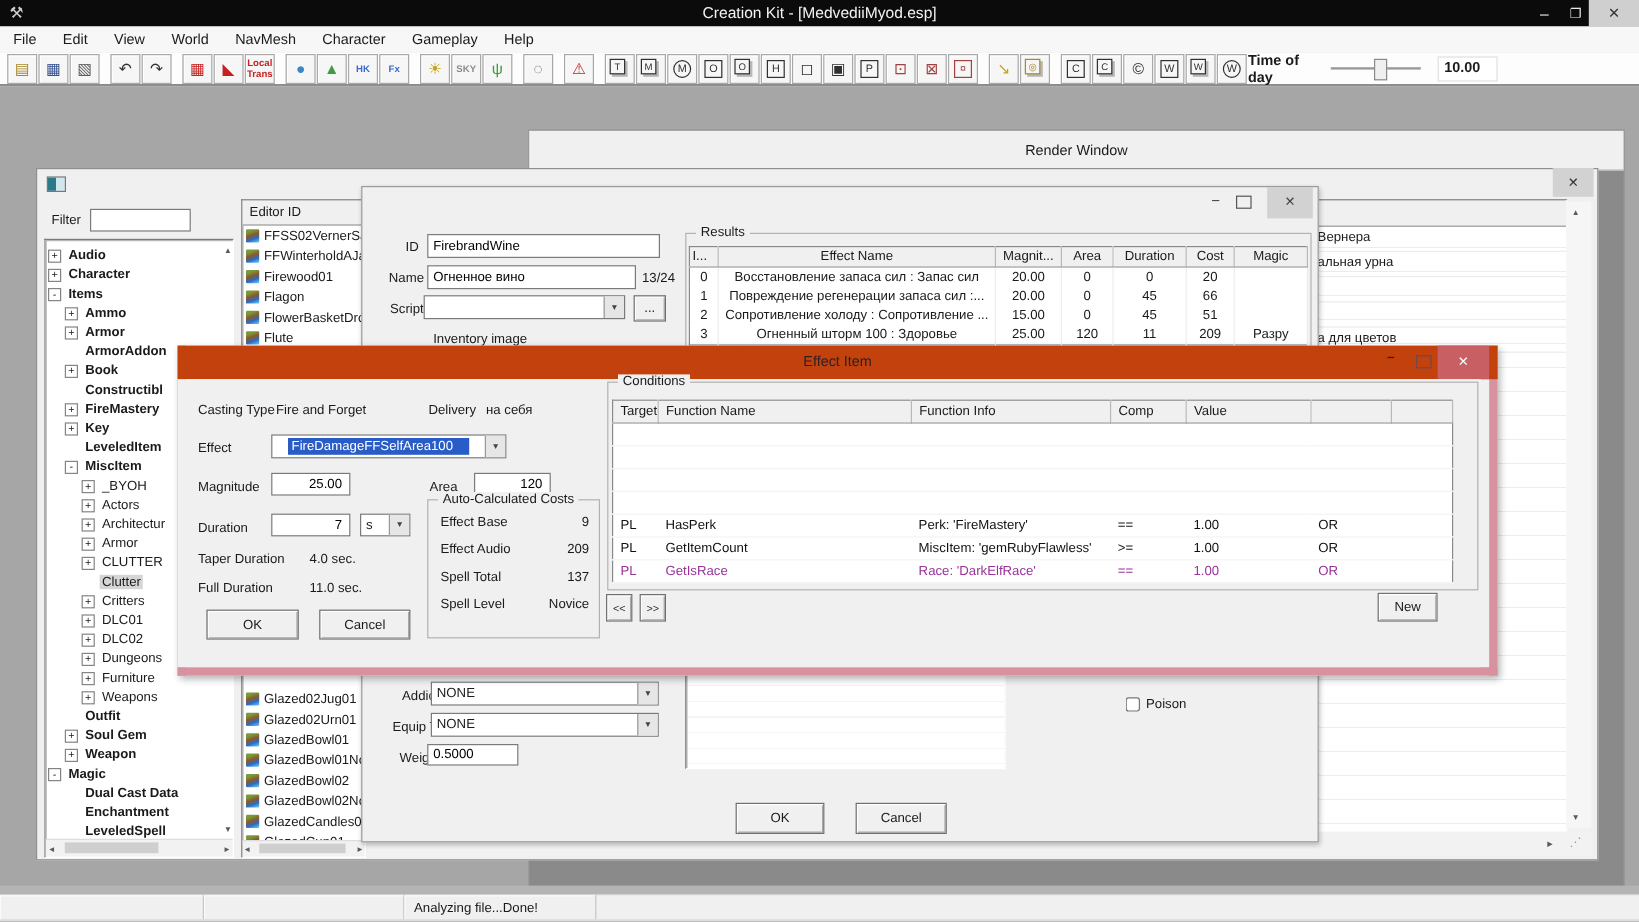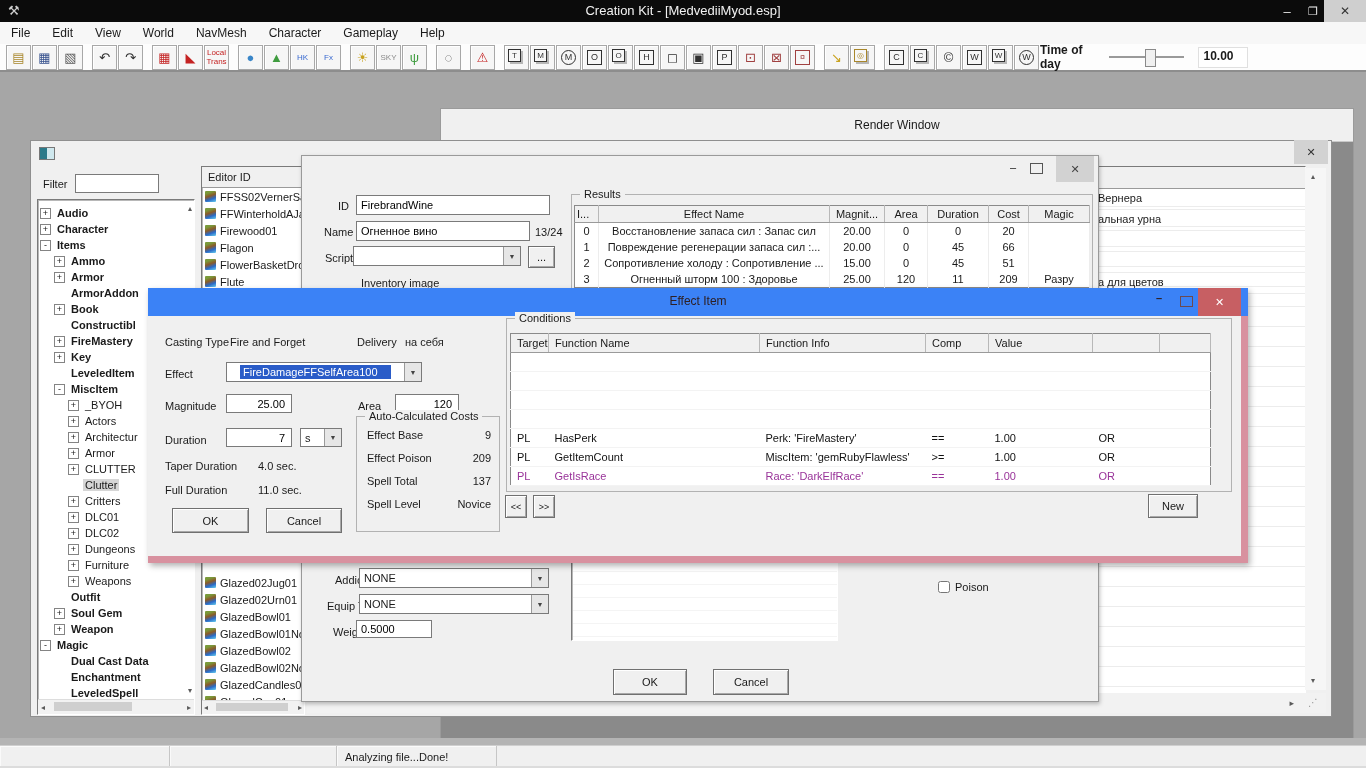--- a/index.html
+++ b/index.html
@@ -25,21 +25,21 @@
   .cap-btn{position:absolute;top:0;height:22px;display:flex;align-items:center;justify-content:center;color:#e8e8e8;}
   #menubar{left:0;top:22px;width:1366px;height:22px;background:#f7f7f7;border-bottom:1px solid #e0e0e0;
     display:flex;align-items:center;font-size:12px;}
   .menu-item{padding:0 11px;height:22px;display:flex;align-items:center;}
   #toolbar{left:0;top:44px;width:1366px;height:28px;background:#fdfdfd;border-bottom:2px solid #8d8d8d;
     display:flex;align-items:center;padding-left:6px;box-sizing:border-box;}
   .tb-btn{width:23px;height:23px;margin-right:1px;display:flex;align-items:center;justify-content:center;
     background:#f6f6f6;border:1px solid #a8a8a8;box-shadow:inset 1px 1px 0 #fff;flex:0 0 auto;}
   .tb-g{text-align:center;}
   .sh-plain .tb-g{font-size:13px;line-height:13px;}
-  .sh-text .tb-g{font-size:8px;font-weight:normal;line-height:9px;}
+  .sh-text .tb-g{font-size:8px;font-weight:bold;line-height:9px;}
   .sh-box .tb-g{border:1px solid currentColor;width:13px;height:13px;line-height:13px;font-size:9px;}
   .sh-cube .tb-g{border:1px solid currentColor;width:11px;height:11px;line-height:11px;font-size:8px;
     box-shadow:2px 2px 0 rgba(90,90,90,.4);margin:-2px 2px 2px -2px;}
   .sh-circle .tb-g{border:1px solid currentColor;border-radius:50%;width:13px;height:13px;line-height:12px;font-size:9px;}
   .sh-spacer{border:none;background:transparent;box-shadow:none;width:7px;}
   #tod{margin-left:auto;display:flex;align-items:center;margin-right:118px;}
   #tod .lbl{font-weight:bold;font-size:12px;margin-right:14px;}
   #tod .track{width:92px;height:2px;background:#9a9a9a;position:relative;margin-right:14px;}
   #tod .thumb{position:absolute;left:36px;top:-7px;width:9px;height:16px;background:#f0f0f0;
     border:1px solid #8a8a8a;}
@@ -69,21 +69,21 @@
     box-shadow:1px 2px 4px rgba(0,0,0,.25);}
   #potion .ptitle{position:absolute;left:0;top:0;right:0;height:26px;background:#f0f0f0;
     text-align:center;line-height:26px;font-size:12px;}
   .tbl{border:1px solid #8a8a8a;background:#fff;border-collapse:collapse;table-layout:fixed;font-size:11px;}
   .tbl th{background:#f0f0f0;font-weight:normal;border-right:1px solid #b8b8b8;border-bottom:1px solid #9a9a9a;
     height:16px;padding:0 2px;overflow:hidden;white-space:nowrap;}
   .tbl td{height:16px;padding:0 2px;border-right:1px solid #ededed;text-align:center;
     overflow:hidden;white-space:nowrap;}
   #effectitem{left:148px;top:288px;width:1100px;height:275px;background:#f0f0f0;
     border:7px solid #d8919f;border-top:none;box-shadow:2px 3px 6px rgba(0,0,0,.3);box-sizing:border-box;}
-  #ei-title{position:absolute;left:-7px;right:-7px;top:0px;height:28px;background:#3b82f6;color:#2e2024;}
+  #ei-title{position:absolute;left:-7px;right:-7px;top:0px;height:28px;background:#c2410c;color:#2e2024;}
   #ei-title .t{position:absolute;left:0;right:0;top:6px;text-align:center;font-size:12px;}
   #ei-body{position:absolute;left:-7px;top:28px;width:1086px;height:240px;background:#f0f0f0;}
   .lab{white-space:nowrap;}
   .cond-tbl td,.cond-tbl th{text-align:left;padding:0 6px;height:18px;}
   .cond-tbl th{border-bottom:1px solid #9a9a9a;}
   .cond-tbl td{border-right:none;border-bottom:1px solid #f3f3f3;}
   
   #statusrow{left:0;top:745px;width:1366px;height:21px;background:#f0f0f0;border-top:1px solid #cfcfcf;display:flex;}
   .status-cell{border-right:1px solid #c6c6c6;box-shadow:inset 1px 1px 0 #fafafa;height:100%;
     display:flex;align-items:center;padding-left:8px;box-sizing:border-box;white-space:nowrap;overflow:hidden;}
@@ -700,21 +700,21 @@
 
     <div class="abs grp" style="left:208px;top:100px;width:142px;height:114px;">
       <span class="grp-legend" style="white-space:nowrap;">Auto-Calculated Costs</span>
       <div style="padding:12px 8px 0 10px;">
 
       <div style="display:flex;justify-content:space-between;height:23px;">
             <span>Effect Base</span>
             <span>9</span>
           </div>
           <div style="display:flex;justify-content:space-between;height:23px;">
-            <span>Effect Poison</span>
+            <span>Effect Audio</span>
             <span>209</span>
           </div>
           <div style="display:flex;justify-content:space-between;height:23px;">
             <span>Spell Total</span>
             <span>137</span>
           </div>
           <div style="display:flex;justify-content:space-between;height:23px;">
             <span>Spell Level</span>
             <span>Novice</span>
           </div>

